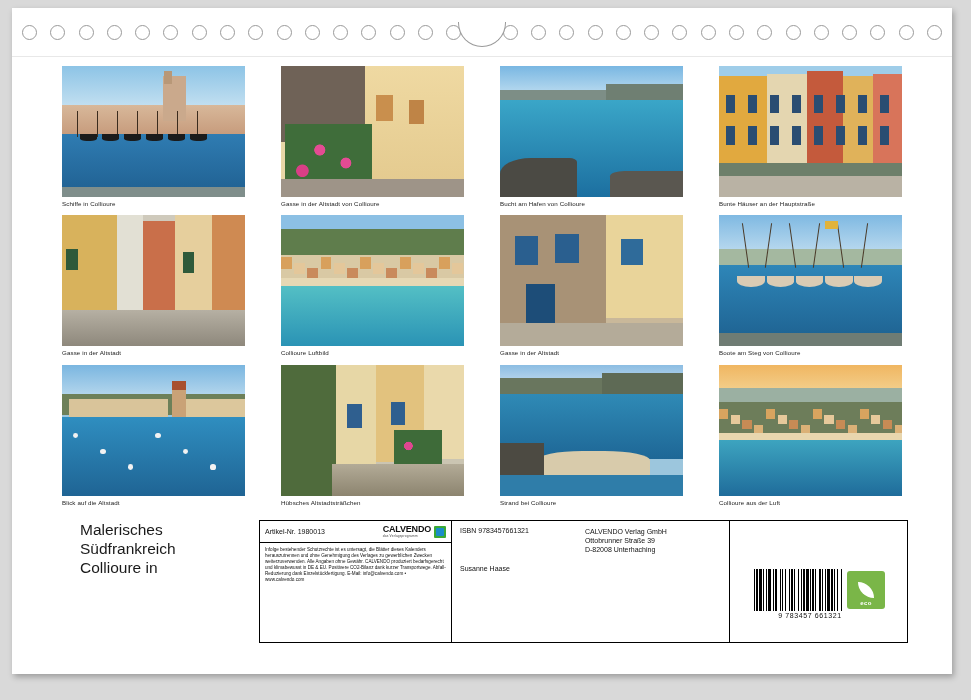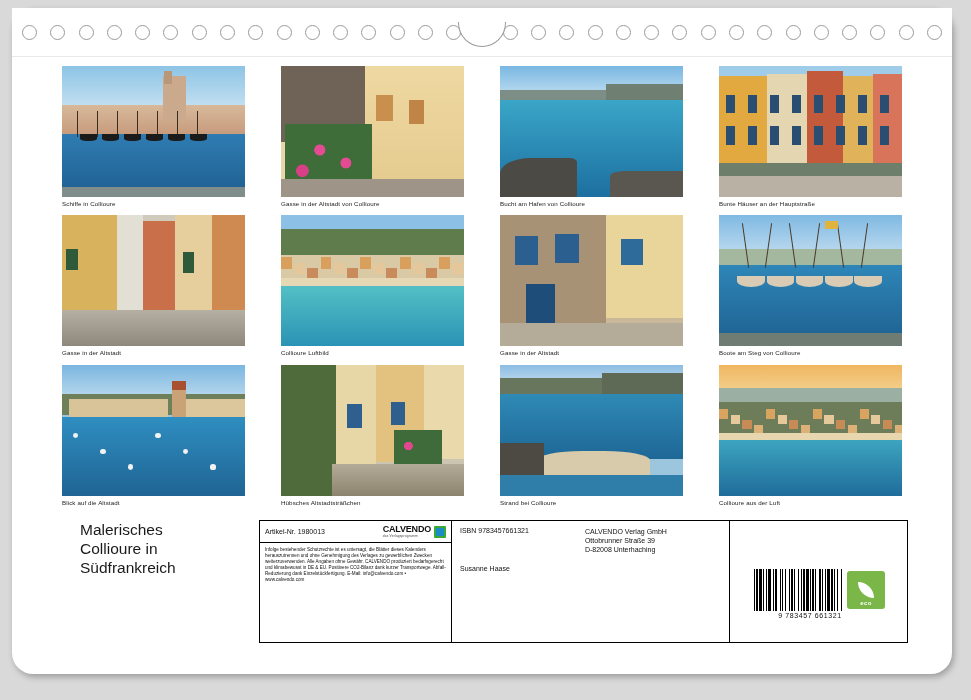--- a/index.html
+++ b/index.html
@@ -23,21 +23,20 @@
 
   
   .sheet {
     position: absolute;
     left: 12px;
     top: 8px;
     width: 940px;
     height: 666px;
     background: #ffffff;
     box-shadow: 2px 3px 6px rgba(0,0,0,0.28);
-    border-radius: 21px;
   }
 
   
   .binding {
     position: absolute;
     left: 0;
     top: 0;
     width: 940px;
     height: 48px;
     background: #ffffff;
@@ -539,22 +538,22 @@
             <div style="position: absolute; left: 96%; top: 46%; width: 5%; height: 7%; background: rgb(219, 177, 119);"></div>
             <div style="position: absolute; left: 0px; top: 54%; width: 100%; height: 46%; background: linear-gradient(rgb(63, 168, 194), rgb(31, 108, 155));"></div>
             <div style="position: absolute; left: 0px; top: 52%; width: 100%; height: 5%; background: rgb(232, 214, 174);"></div>
           </div>
           <div class="caption">Collioure aus der Luft</div>
         </div>
       </div>
 
     <div class="title-block">
       <div>Malerisches</div>
+      <div>Südfrankreich</div>
       <div>Collioure in</div>
-      <div>Südfrankreich</div>
     </div>
 
     <div class="infobox">
 
       <div class="col-left">
         <div class="row-art">
           <span class="art-no"><span>Artikel-Nr.</span> <span>1980013</span></span>
           <span class="logo">
             <span>
               <span class="logo-text">CALVENDO</span>

